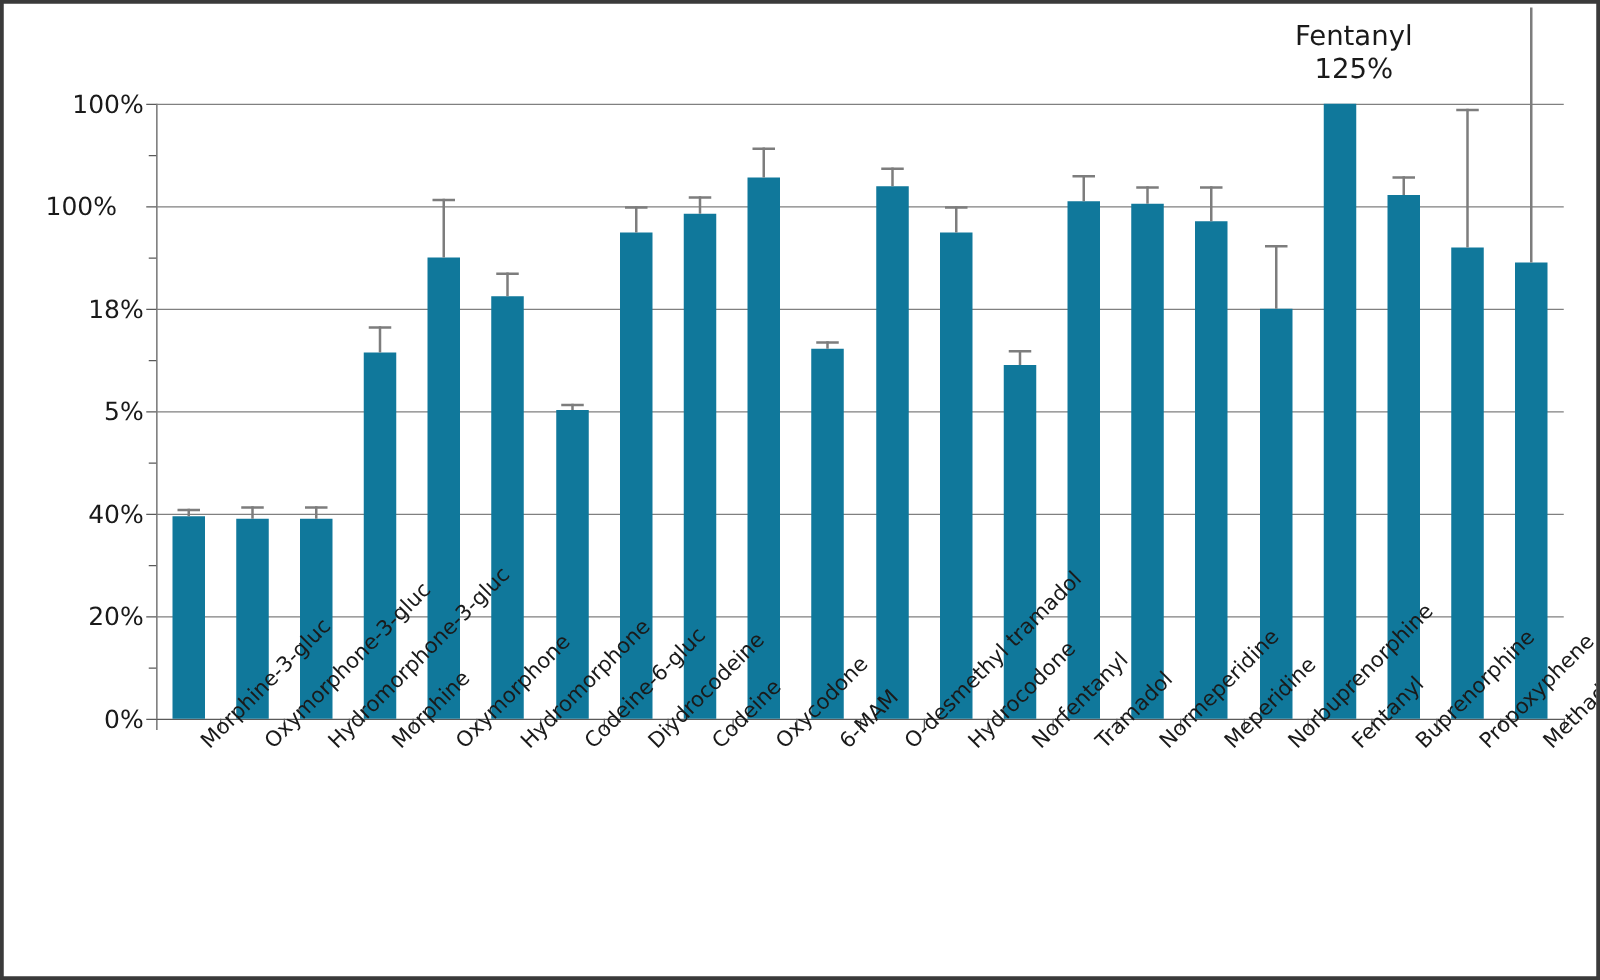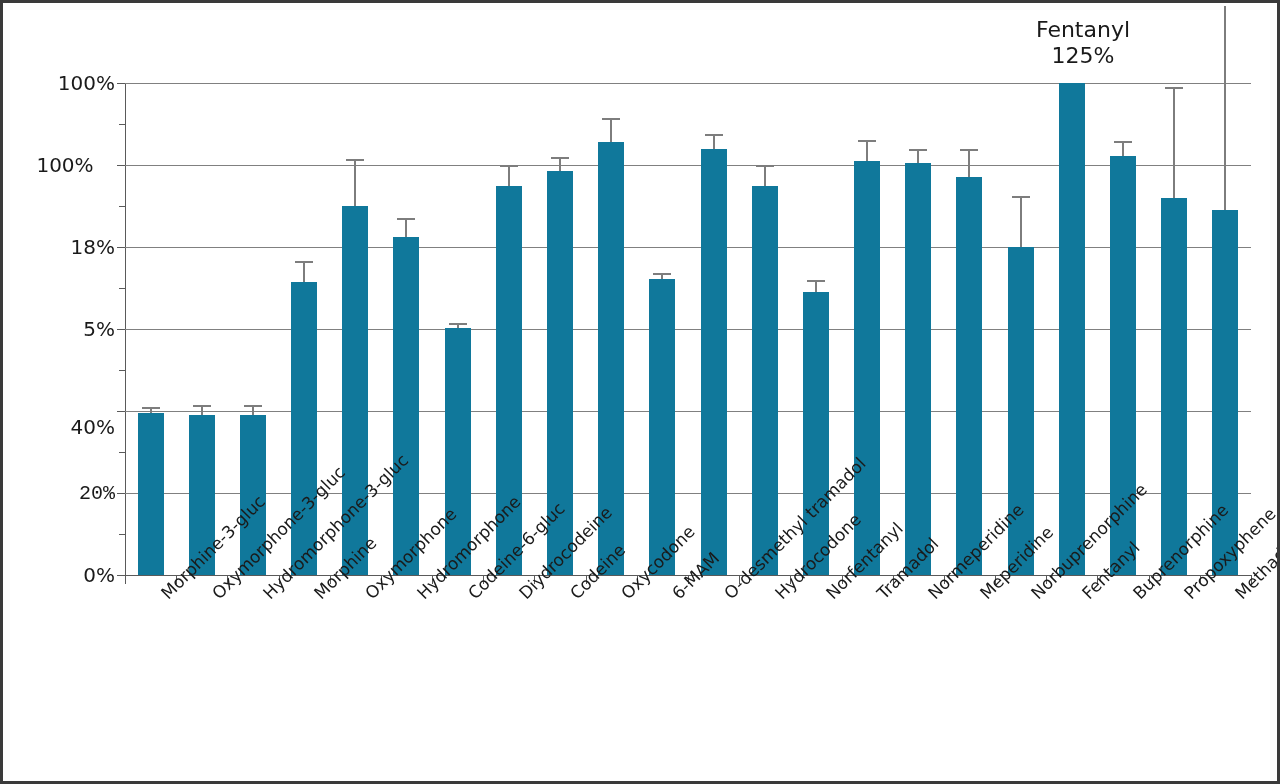--- a/index.html
+++ b/index.html
@@ -141,22 +141,22 @@
 </head>
 <body>
 
 <div id="page">
 
   <div id="annotation">Fentanyl
 125%</div>
 
   <div id="ytick-labels">
       <div class="ytick-label" style="top: 572px;">0%</div>
-      <div class="ytick-label" style="top: 490px; font-family: Liberation Mono, monospace;">20%</div>
-      <div class="ytick-label" style="top: 424px;">40%</div>
+      <div class="ytick-label" style="top: 490px;">20%</div>
+      <div class="ytick-label" style="top: 408px;">40%</div>
       <div class="ytick-label" style="top: 326px;">5%</div>
       <div class="ytick-label" style="top: 244px;">18%</div>
       <div class="ytick-label" style="top: 162px; text-align: center;">100%</div>
       <div class="ytick-label" style="top: 80px;">100%</div>
     </div>
 
   <div id="axis-y"></div>
   <div id="axis-x"></div>
 
   <div id="plot">

